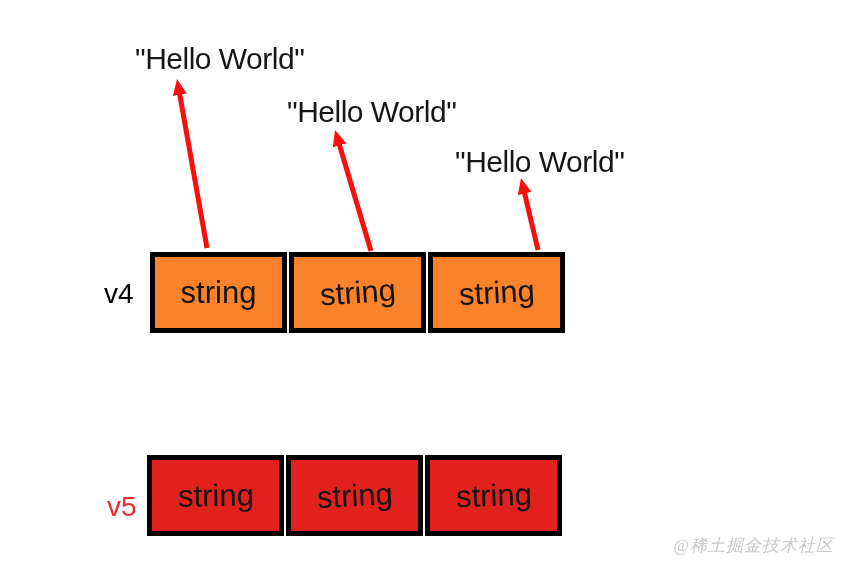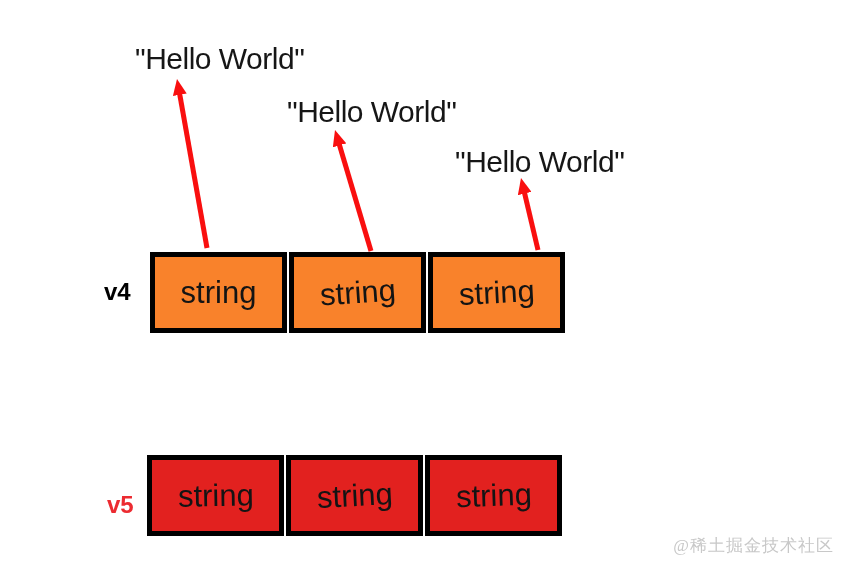--- a/index.html
+++ b/index.html
@@ -8,42 +8,42 @@
     font-family:"Liberation Sans","DejaVu Sans",sans-serif;
   }
   .arrows-layer{position:absolute;left:0;top:0;width:842px;height:563px;pointer-events:none;}
   .heap-string{
     position:absolute;font-size:30px;color:#161616;white-space:nowrap;line-height:1;
     letter-spacing:-0.5px;
   }
   .hs-1{left:135px;top:44px;}
   .hs-2{left:287px;top:97px;}
   .hs-3{left:455px;top:147px;}
-  .row-label{position:absolute;font-size:24px;line-height:1;color:#000;font-weight:bold;}
+  .row-label{position:absolute;font-size:28px;line-height:1;color:#000;}
   .row-label.v4{left:104px;top:280px;}
   .row-label.v5{left:107px;top:481px;color:#EC2B31;margin-top:12px;}
   .cells{position:absolute;display:flex;gap:2px;}
   .cells.v4{left:150px;top:252px;}
   .cells.v5{left:147px;top:455px;}
   .cell{
     width:127px;height:71px;border:5px solid #000;
     display:flex;align-items:center;justify-content:center;
     font-size:31px;color:#141414;
   }
   .cells.v4 .cell{background:#F9822B;}
   .cells.v5 .cell{background:#E2211F;}
   .cells.v4 .cell:nth-child(2) span{transform:rotate(-4deg);}
   .cells.v4 .cell:nth-child(3) span{transform:rotate(-3deg);}
   .cells.v5 .cell:nth-child(1) span{transform:rotate(-1deg);}
   .cells.v5 .cell:nth-child(2) span{transform:rotate(-3deg);}
   .cells.v5 .cell:nth-child(3) span{transform:rotate(-2deg);}
   .cell span{display:block;line-height:1;}
   .watermark{
     position:absolute;right:8px;bottom:6px;font-size:17px;color:#C8C8C8;
-    font-family:"Liberation Serif","DejaVu Serif",serif;letter-spacing:1px;
+    font-family:"Liberation Serif","DejaVu Serif",serif;letter-spacing:1px;font-style:italic;
   }
 </style>
 </head>
 <body>
 
 <div class="canvas">
 
   <svg class="arrows-layer" width="842" height="563" viewBox="0 0 842 563">
     <defs>
       <marker id="ah" markerWidth="3.2" markerHeight="2.8" refX="0.6" refY="1.4" orient="auto" markerUnits="strokeWidth">

